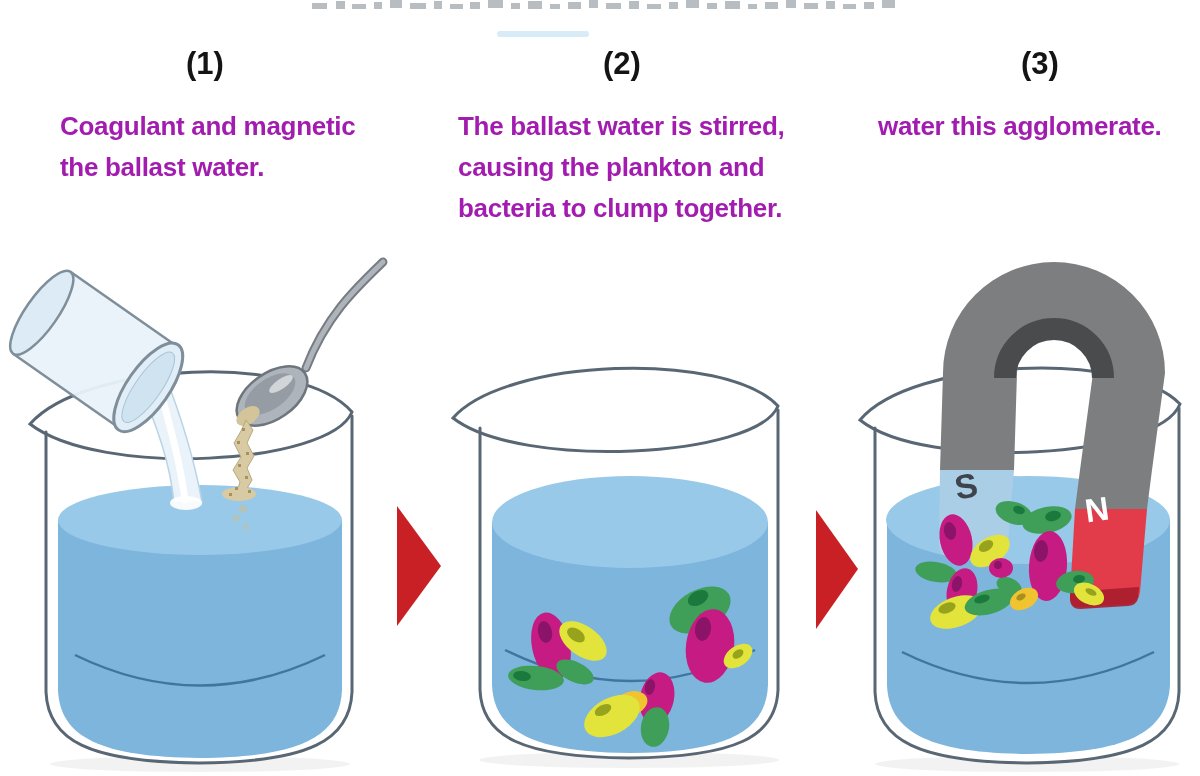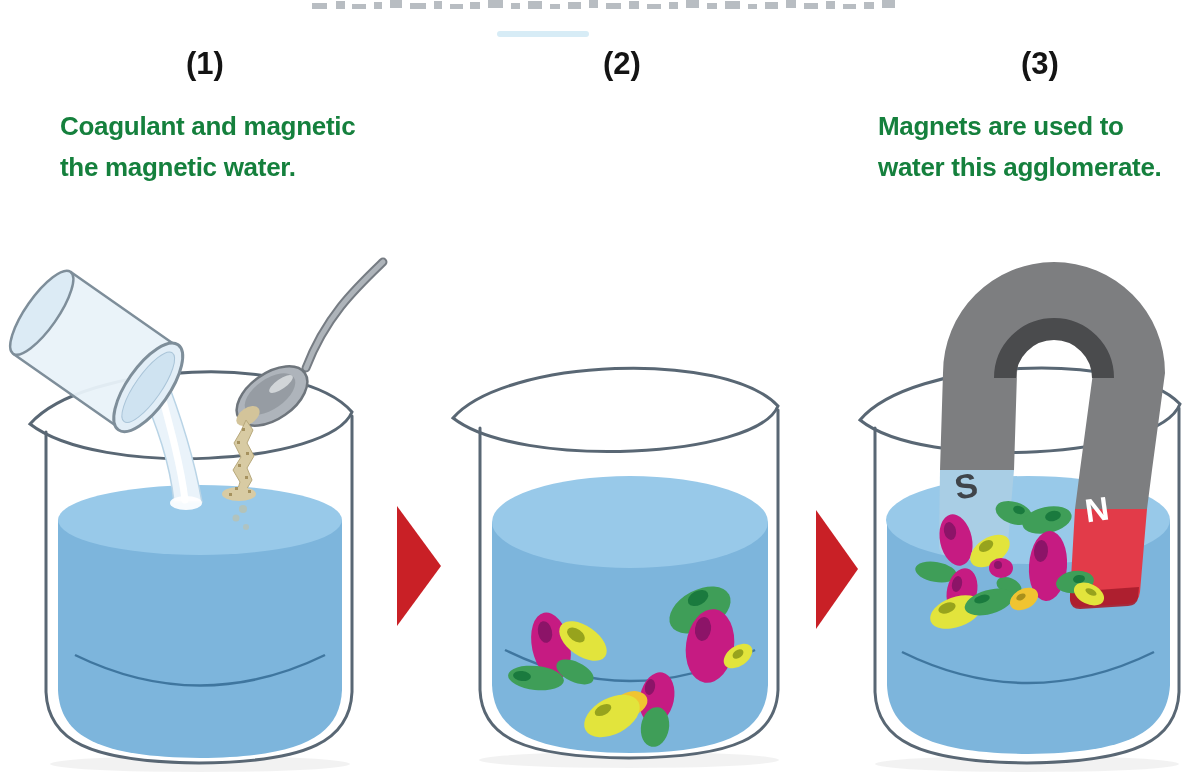--- a/index.html
+++ b/index.html
@@ -1,20 +1,20 @@
 <!DOCTYPE html>
 <html><head>
 <meta charset="utf-8">
 <style>
   html,body{margin:0;padding:0;background:#ffffff;}
   .page{position:relative;width:1200px;height:776px;background:#ffffff;overflow:hidden;
         font-family:"Liberation Sans",sans-serif;}
   .step-num{position:absolute;top:46px;width:334px;text-align:center;
             font-size:31px;font-weight:700;color:#141414;}
-  .caption{position:absolute;top:106px;font-size:26px;font-weight:700;color:#15803d;
+  .caption{position:absolute;top:106px;font-size:26px;font-weight:700;color:#a21caf;
            line-height:41px;letter-spacing:-0.3px;white-space:nowrap;}
   .scene{position:absolute;left:0;top:0;}
   
   .m{fill:#c61b82}.mn{fill:#8c1468}
   .y{fill:#e2e43c}.yn{fill:#97a31d}
   .g{fill:#3f9e58}.gn{fill:#1a7a3e}
   .yo{fill:#f0c431}.yon{fill:#a8901c}
 </style>
 </head>
 <body>
@@ -163,20 +163,24 @@
       </g>
     </g>
   </svg>
 
   <div class="step-num" style="left:38px">(1)</div>
   <div class="step-num" style="left:455px">(2)</div>
   <div class="step-num" style="left:873px">(3)</div>
 
   <div class="caption" style="left:60px">
     <div>Coagulant and magnetic</div>
-    <div>the magnetic water.</div>
+    <div>the ballast water.</div>
+  </div>
+  <div class="caption" style="left:458px">
+    <div>The ballast water is stirred,</div>
+    <div>causing the plankton and</div>
+    <div>bacteria to clump together.</div>
   </div>
   <div class="caption" style="left:878px">
-    <div>Magnets are used to</div>
     <div>water this agglomerate.</div>
   </div>
 
 </div>
 
 </body></html>

